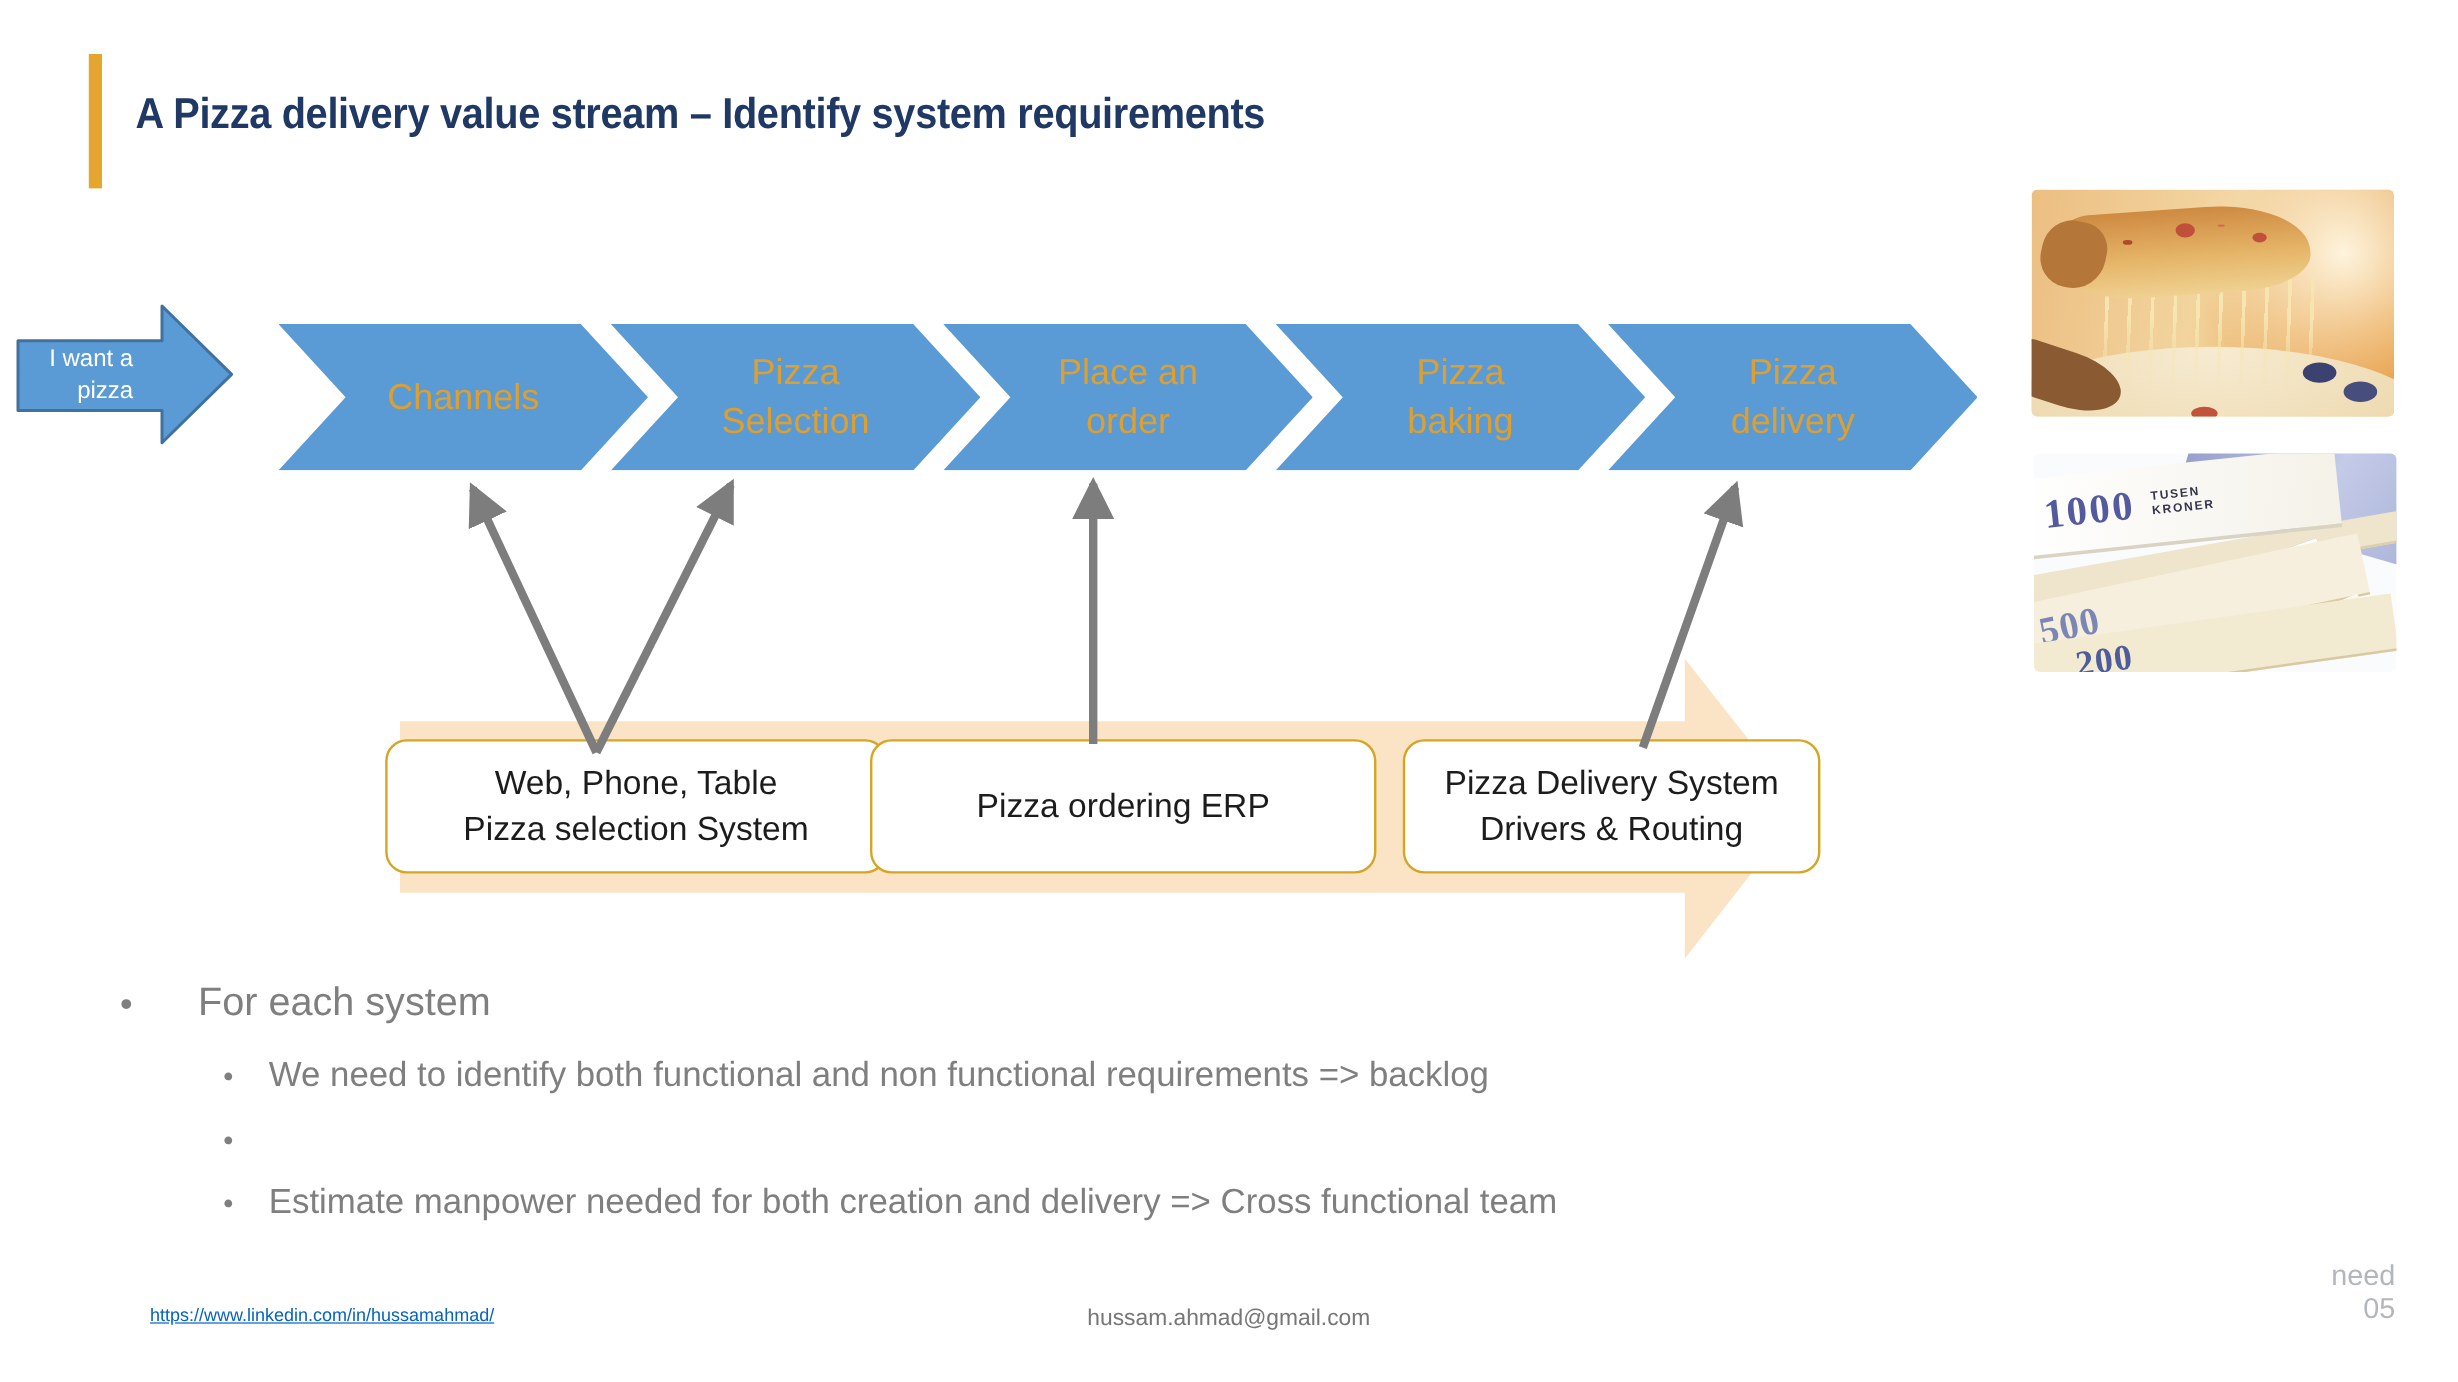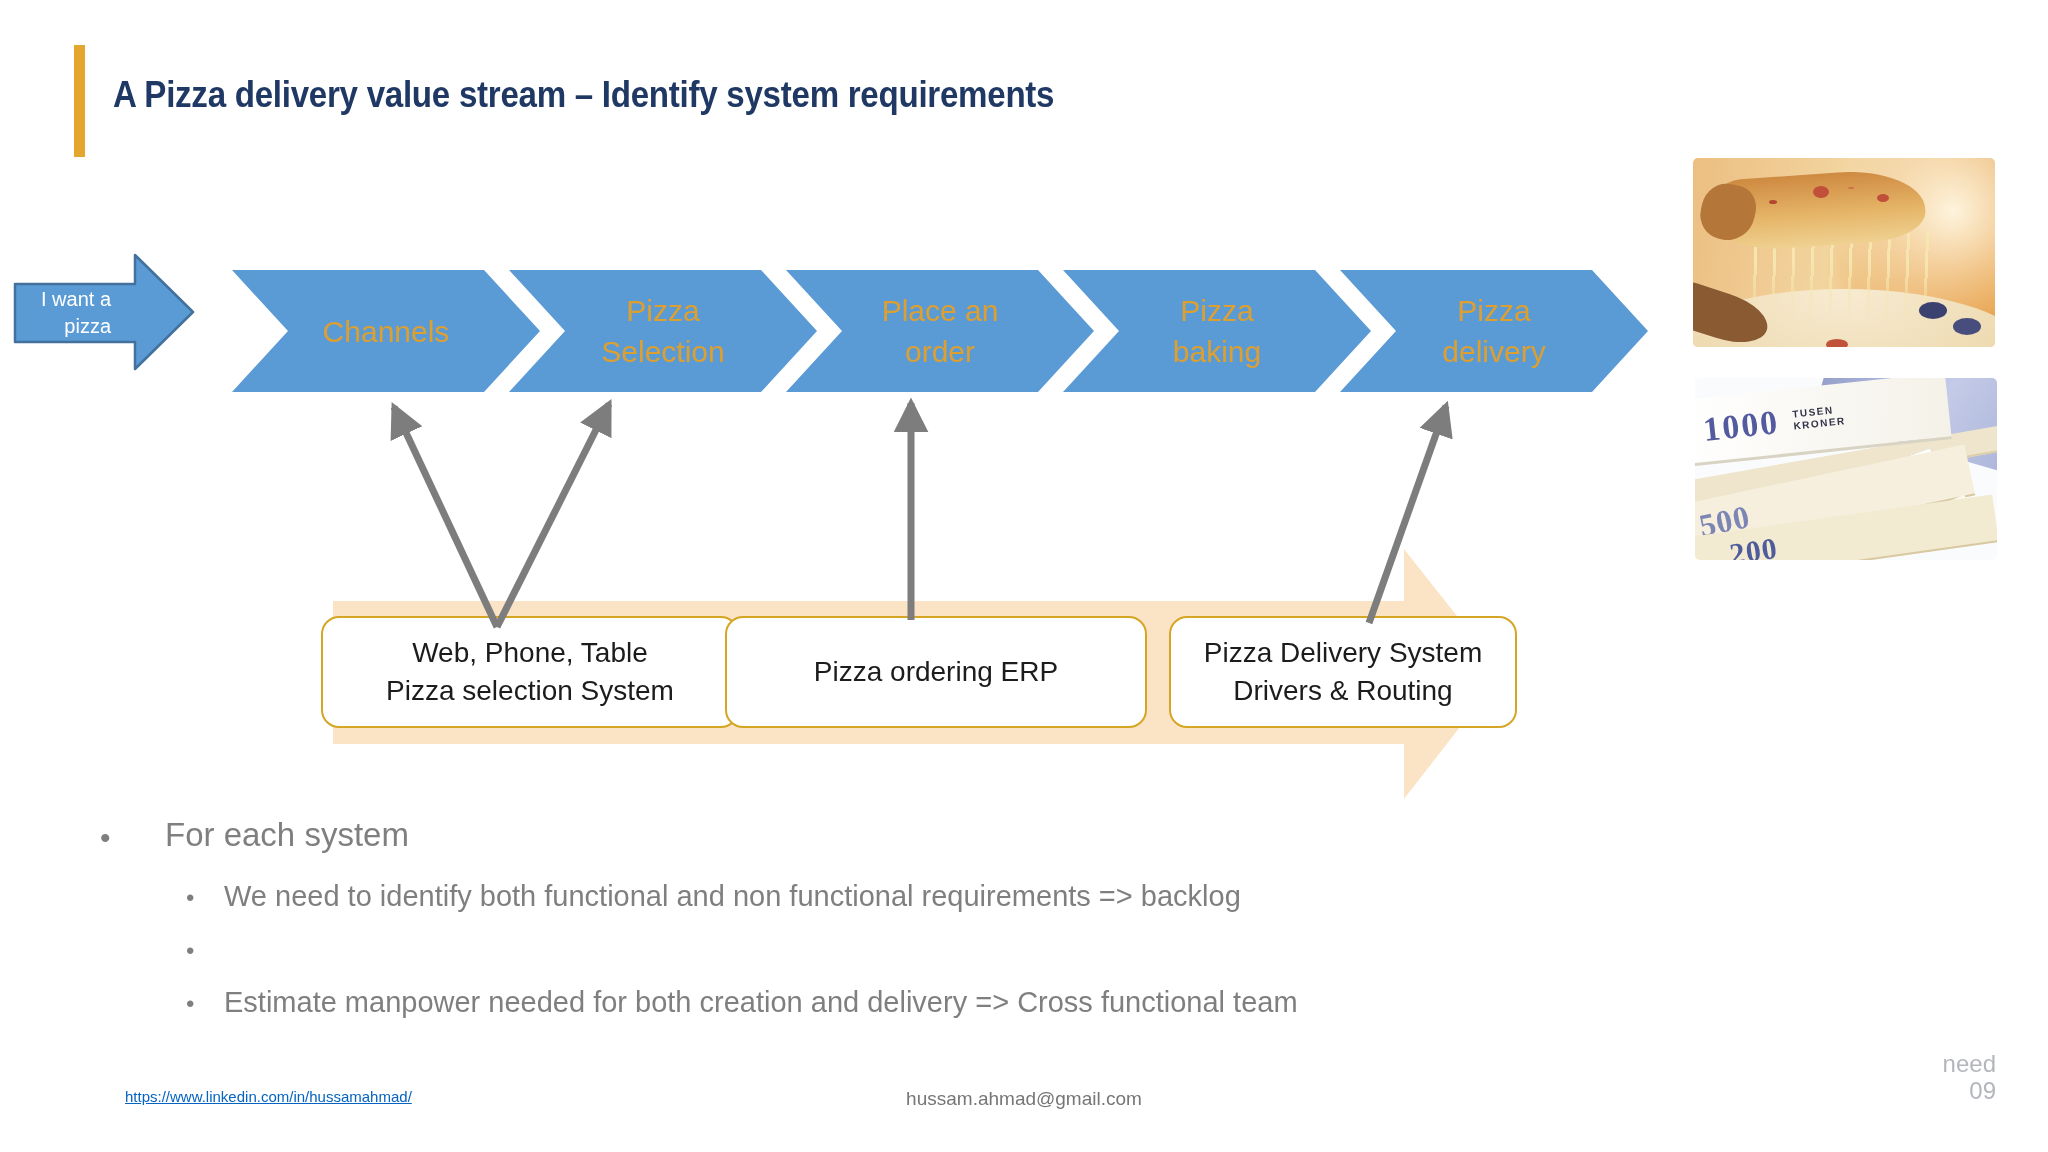--- a/index.html
+++ b/index.html
@@ -186,16 +186,16 @@
 
   <div class="abs bullet-dot b-item-dot" style="top:937px">•</div>
 
   <div class="abs bullet-dot b-item-dot" style="top:990px">•</div>
   <div class="abs b-item prespace" style="top:986px">Estimate manpower needed for both creation and delivery =&gt; Cross functional team</div>
 
   <a class="abs footer-link" href="#">https://www.linkedin.com/in/hussamahmad/</a>
   <div class="abs footer-email">hussam.ahmad@gmail.com</div>
   <div class="abs page-block">
     <div>need</div>
-    <div>09</div>
+    <div>05</div>
   </div>
 
 </div>
 
 </body></html>

